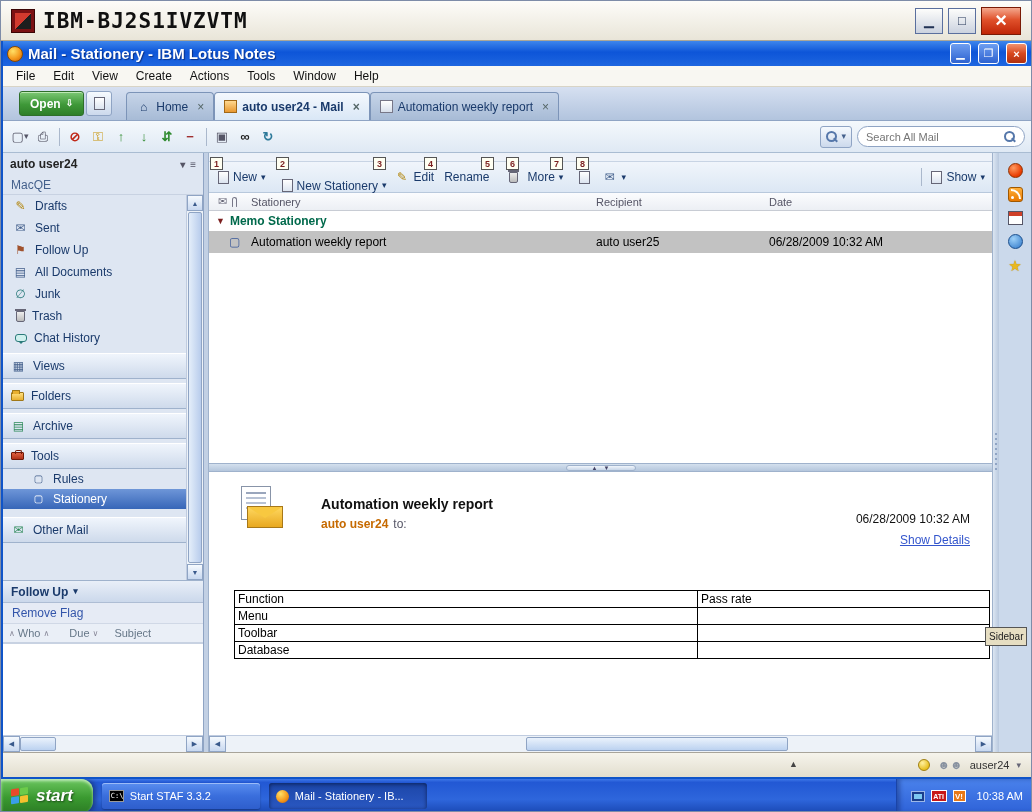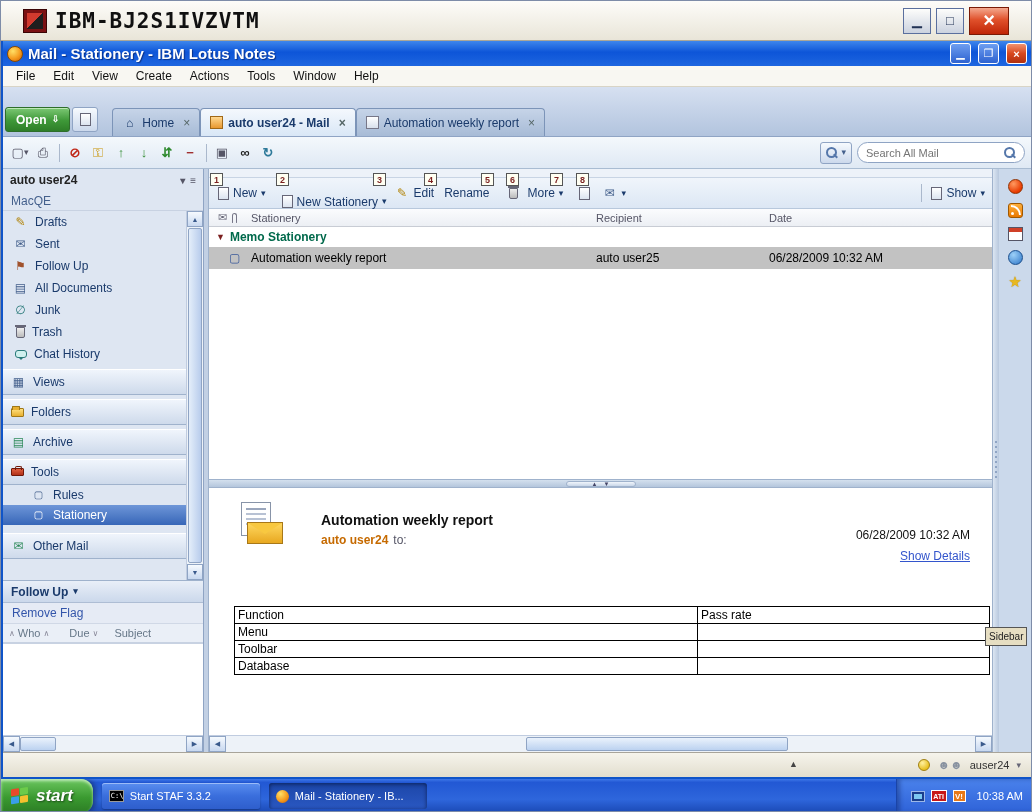--- a/index.html
+++ b/index.html
@@ -1,41 +1,41 @@
 <!DOCTYPE html>
 <html><head>
 <meta charset="utf-8">
 <style>
   *{margin:0;padding:0;box-sizing:border-box;}
   html,body{width:1032px;height:812px;}
   body{font-family:"Liberation Sans",sans-serif;font-size:12px;overflow:hidden;background:#444;}
   .screen{position:relative;width:1032px;height:812px;background:#ECE9D8;overflow:hidden;border:1px solid #7E8CA8;}
 
   
-  .outer-titlebar{position:absolute;left:0;top:0;width:100%;height:40px;background:linear-gradient(#FDFCF9,#E9E5D8);border-bottom:1px solid #ABA798;display:flex;align-items:center;padding:0 22px;gap:8px;}
+  .outer-titlebar{position:absolute;left:0;top:0;width:100%;height:40px;background:linear-gradient(#FDFCF9,#E9E5D8);border-bottom:1px solid #ABA798;display:flex;align-items:center;padding:0 10px;gap:8px;}
   .vnc-icon{width:24px;height:24px;background:#7B1113;border:1px solid #3A0505;position:relative;flex:0 0 auto;}
   .vnc-icon::after{content:"";position:absolute;left:3px;top:3px;right:3px;bottom:3px;background:linear-gradient(135deg,#D23A2E 50%,#1E1E1E 50%);}
   .outer-title{font-family:"DejaVu Sans Mono",monospace;font-size:21px;font-weight:bold;color:#101010;flex:1;letter-spacing:1px;}
   .outer-btns{display:flex;gap:5px;align-items:center;}
   .outer-btn{width:28px;height:26px;border:1px solid #5A6F9E;background:linear-gradient(#FDFDFB,#CBD2DF);display:flex;align-items:center;justify-content:center;font-size:13px;color:#223355;}
   .outer-btn.close{width:40px;height:28px;background:linear-gradient(#F4A88E,#E0512B 45%,#C02507);border-color:#7A1A05;color:#fff;font-size:20px;font-weight:bold;}
 
   
   .notes-window{position:absolute;left:0;top:40px;width:1032px;height:738px;border:2px solid #0F54C8;border-top:none;background:#ECE9D8;display:flex;flex-direction:column;}
   .nw-titlebar{height:25px;background:linear-gradient(#3E86EC,#0D55D8 45%,#1E66E0);display:flex;align-items:center;padding:0 4px;gap:5px;}
   .nw-icon{width:16px;height:16px;border-radius:50%;background:radial-gradient(circle at 35% 30%,#FFE066,#F59B1E 55%,#C85A00);border:1px solid #8A4A00;flex:0 0 auto;}
   .nw-title{color:#fff;font-weight:bold;font-size:15px;flex:1;text-shadow:1px 1px 1px rgba(0,20,80,.6);}
   .nw-btn{width:21px;height:21px;border:1px solid #fff;border-radius:3px;background:linear-gradient(#6E9EF0,#2E62D0);color:#fff;display:flex;align-items:center;justify-content:center;font-size:11px;margin-left:2px;}
   .nw-btn.close{background:linear-gradient(#F0926E,#D8481E 50%,#B03010);font-weight:bold;}
 
   .menubar{height:21px;background:#F8F7F2;border-bottom:1px solid #D8D4C6;display:flex;align-items:center;padding-left:4px;}
   .menu-item{padding:2px 9px;color:#111;}
 
   
-  .tabbar{height:50px;background:linear-gradient(#D6E0F1,#B2C4DE);border-bottom:1px solid #8FA4C4;display:flex;align-items:flex-end;padding:0 2px;gap:0;}
+  .tabbar{height:34px;background:linear-gradient(#D6E0F1,#B2C4DE);border-bottom:1px solid #8FA4C4;display:flex;align-items:flex-end;padding:0 16px;gap:0;}
   .open-btn{height:25px;margin-bottom:4px;padding:0 10px;border-radius:3px;border:1px solid #2E6E2A;background:linear-gradient(#7CC874,#3E9838 55%,#2E7E28);color:#fff;font-weight:bold;display:flex;align-items:center;gap:5px;box-shadow:inset 0 1px 0 #BDE8B4;}
   .tool-sq{width:26px;height:25px;margin:0 14px 4px 2px;border:1px solid #8FA4C4;border-radius:3px;background:linear-gradient(#F6FAFE,#CCD9EC);display:flex;align-items:center;justify-content:center;color:#44608C;}
   .tab{height:28px;display:flex;align-items:center;gap:5px;padding:0 9px;border:1px solid #7C94B8;border-bottom:none;border-radius:4px 4px 0 0;background:linear-gradient(#C6D4E8,#A7BBD6);color:#1A3A6B;white-space:nowrap;}
   .tab.active{background:linear-gradient(#F4F8FD,#D9E7F6);font-weight:bold;}
   .tab-close{color:#566;font-size:12px;margin-left:4px;}
   .tab-ico{width:13px;height:13px;border:1px solid #778;background:linear-gradient(#FFF,#D8E0EC);flex:0 0 auto;}
   .tab-ico.orange{background:linear-gradient(#FFD890,#E89830);border-color:#A06818;}
   .caret{font-size:9px;line-height:1;}
 
   

